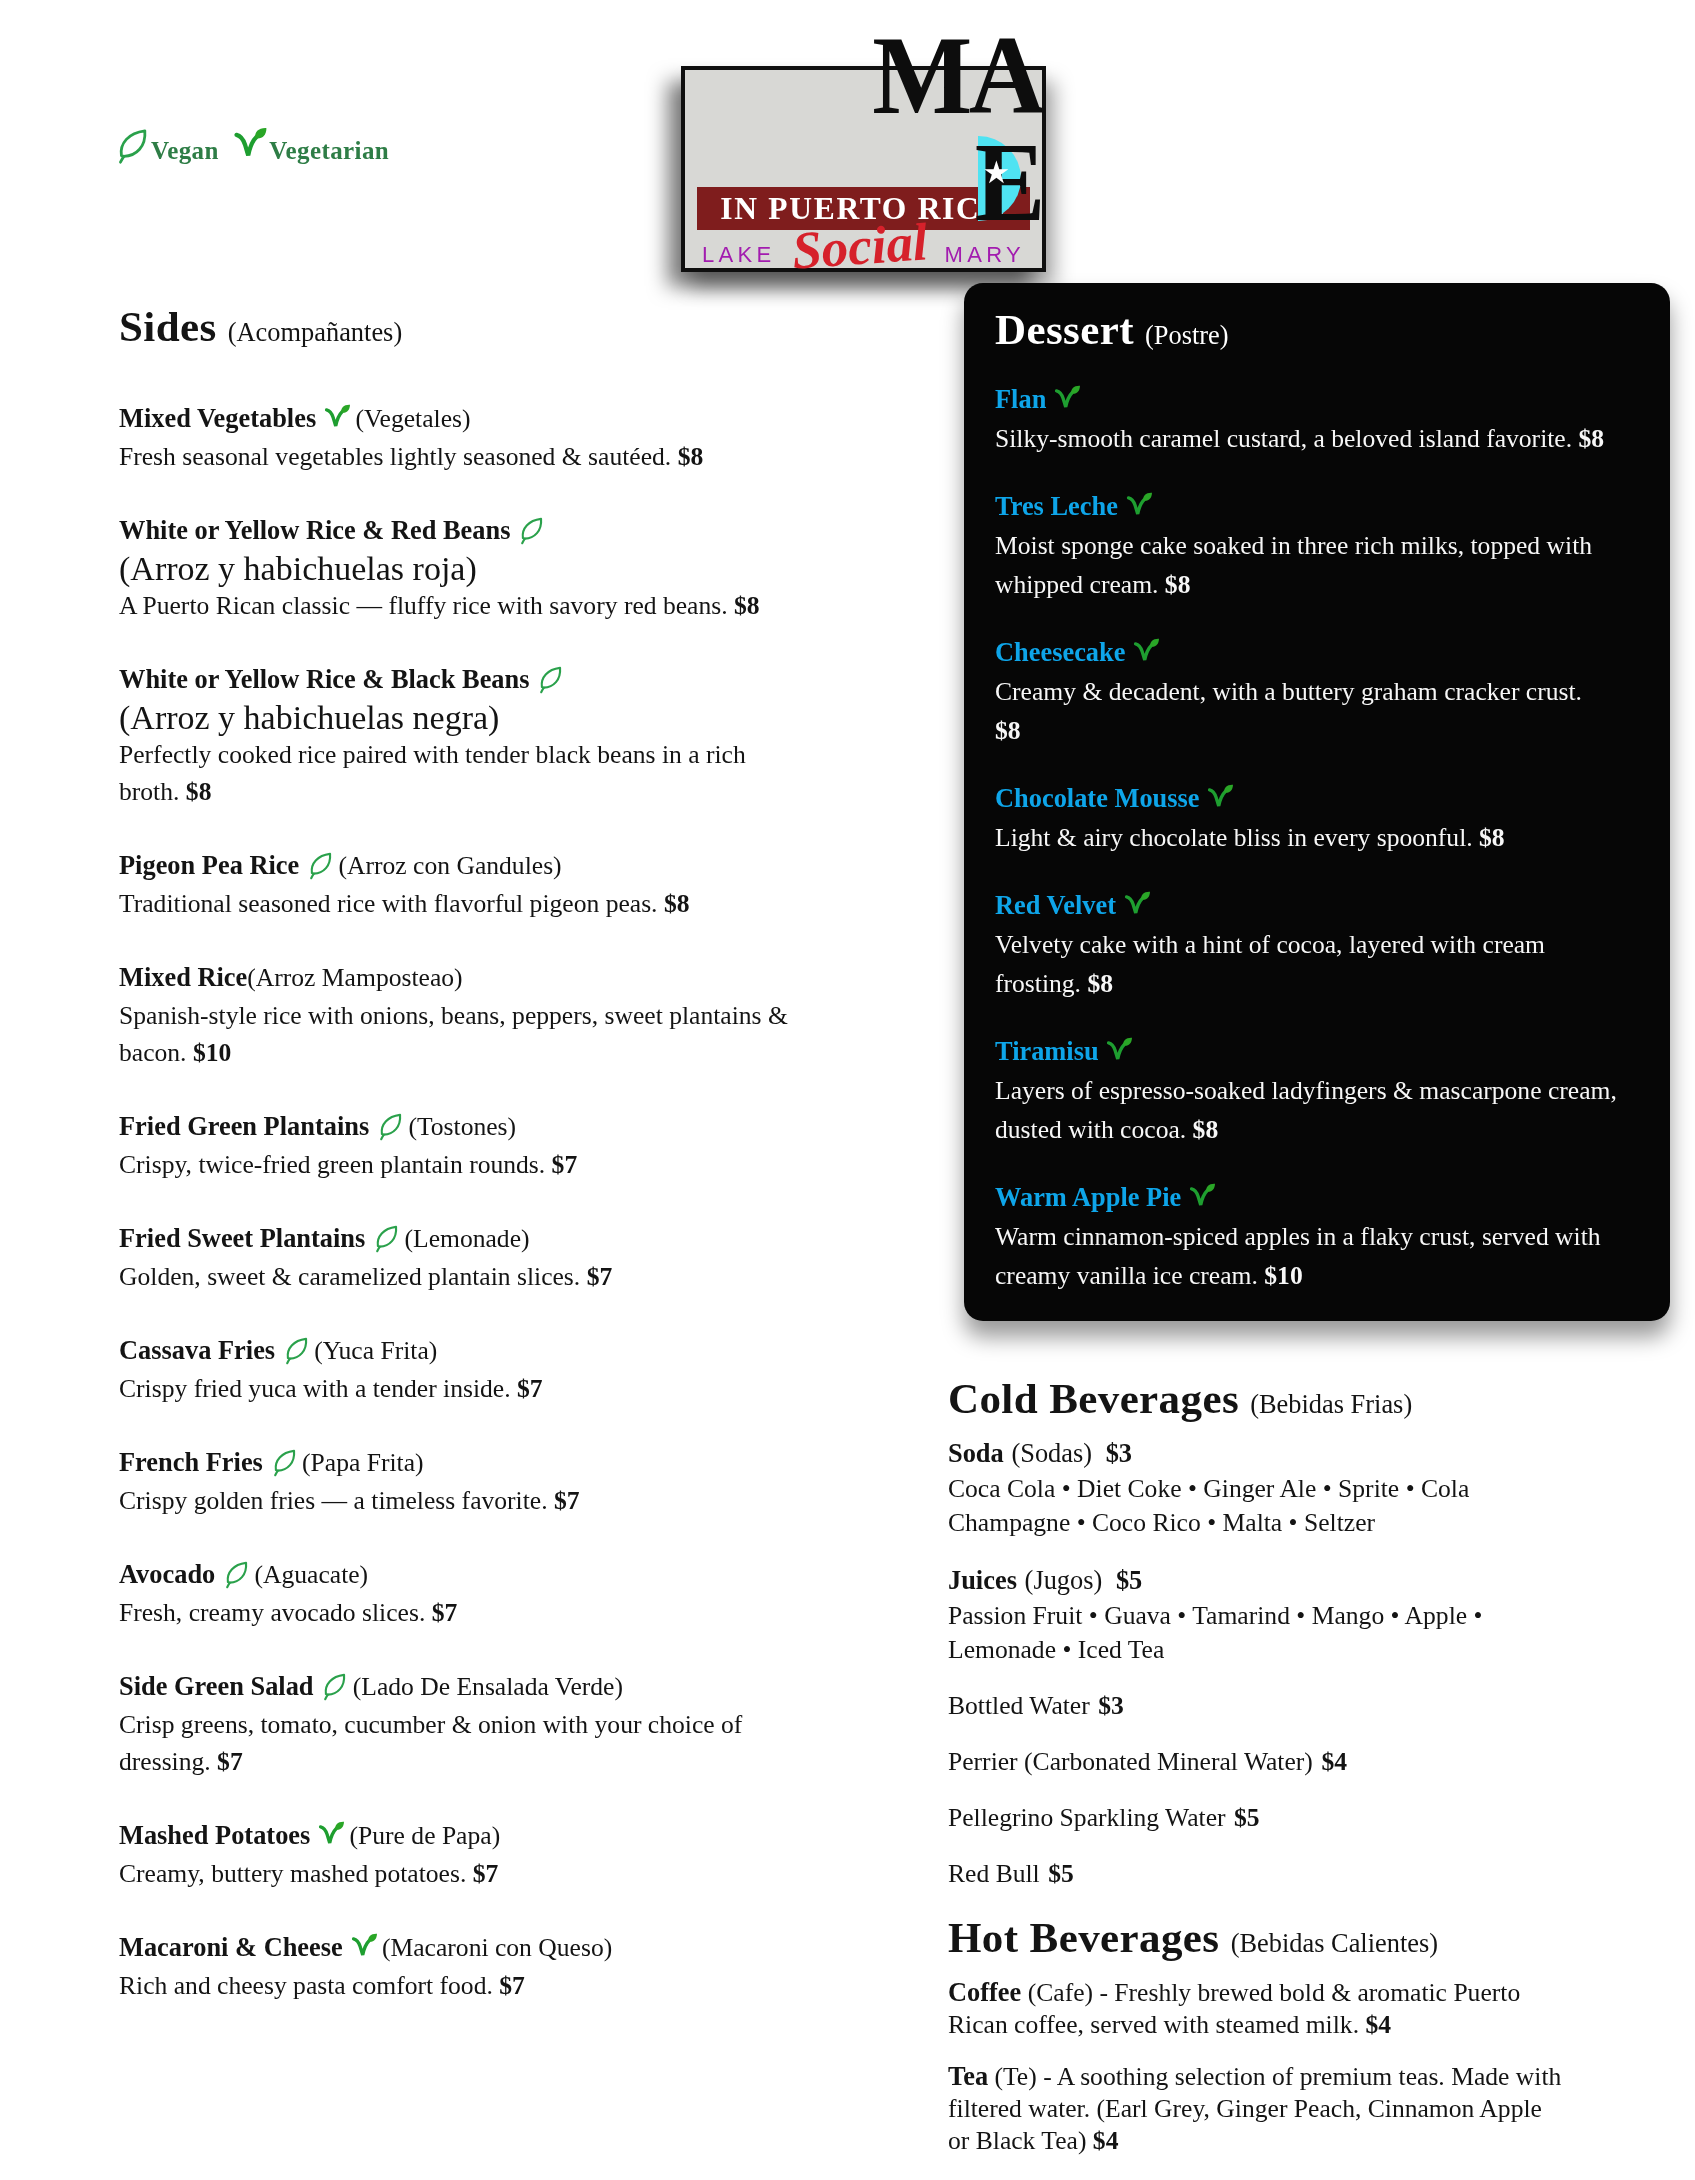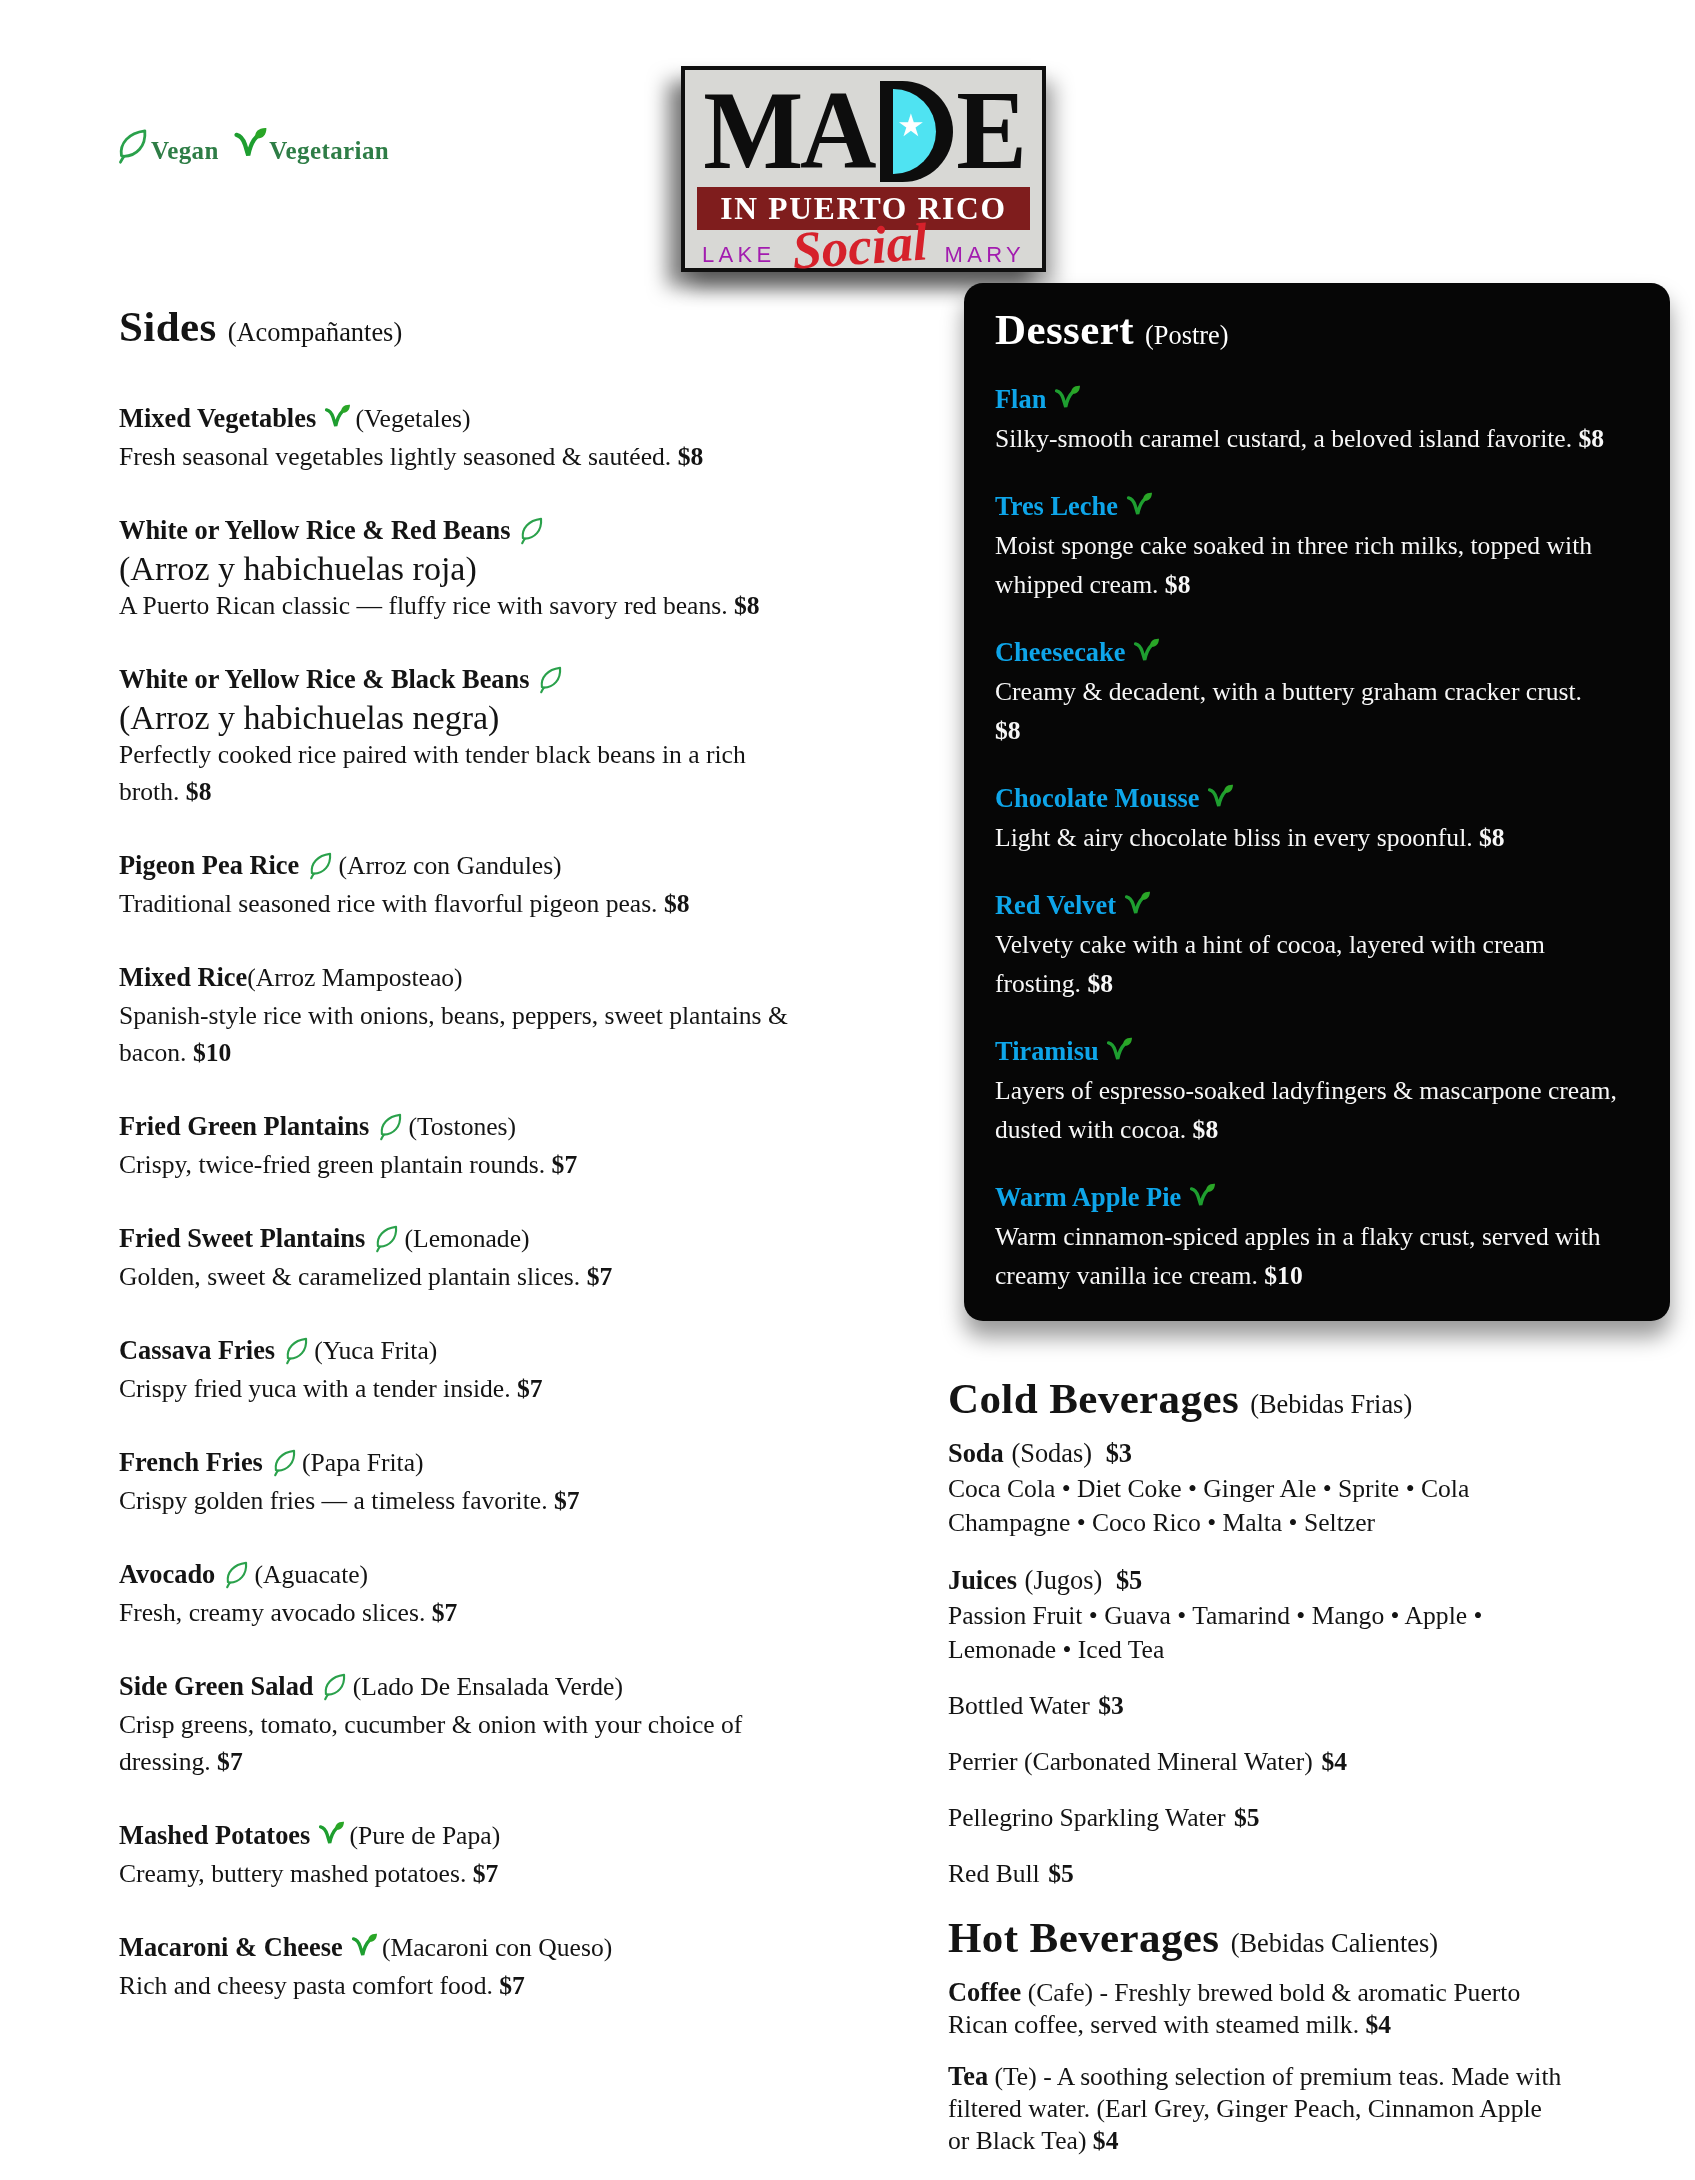--- a/index.html
+++ b/index.html
@@ -15,21 +15,21 @@
   .icon-host{display:inline-block;}
   .legend .icon-host svg{width:37px;height:41px;display:block;}
   .legend .sep{width:13.6px;}
 
   
   .logo{
     position:absolute;left:681px;top:66px;width:365px;height:206px;
     background:#d8d8d5;border:4.3px solid #0f0f0f;box-sizing:border-box;
     box-shadow:-13.6px 15.3px 19px rgba(0,0,0,.5), 8.5px 15.3px 19px rgba(0,0,0,.35);
   }
-  .logo-made{display:flex;justify-content:center;align-items:flex-end;height:109px;margin-top:5.1px;}
+  .logo-made{display:flex;justify-content:center;align-items:flex-end;height:109px;margin-top:5.1px;flex-direction:column;}
   .logo-made .lt{font-size:106px;font-weight:bold;line-height:1;letter-spacing:-3.4px;transform:scaleY(1.05);color:#0d0d0d;}
   .logo-d{position:relative;width:73px;height:101px;background:#0d0d0d;border-radius:0 51px 51px 0;margin:0 3.4px 1.7px 6.8px;}
   .logo-d::before{content:"";position:absolute;left:12.8px;top:7.7px;width:43px;height:85px;background:#4fe3f2;border-radius:0 43px 43px 0;}
   .logo-star{position:absolute;left:17px;top:25.6px;color:#ffffff;font-size:31px;z-index:2;font-family:"DejaVu Sans",sans-serif;}
   .logo-bar{margin:3.4px 12px 0;background:#7f1d1d;color:#fff;text-align:center;
     font-size:31.5px;font-weight:bold;letter-spacing:1.7px;height:43px;line-height:43px;white-space:nowrap;}
   .logo-bottom{display:flex;justify-content:space-between;align-items:flex-start;padding:1.7px 17px 0;}
   .logo-city{font-family:"Liberation Sans",sans-serif;font-size:22px;letter-spacing:4.3px;color:#a21caf;padding-top:10.2px;}
   .logo-social{color:#d6212b;font-size:53px;font-style:italic;font-weight:bold;line-height:1;
     margin-top:-12px;transform:rotate(-4deg);}

